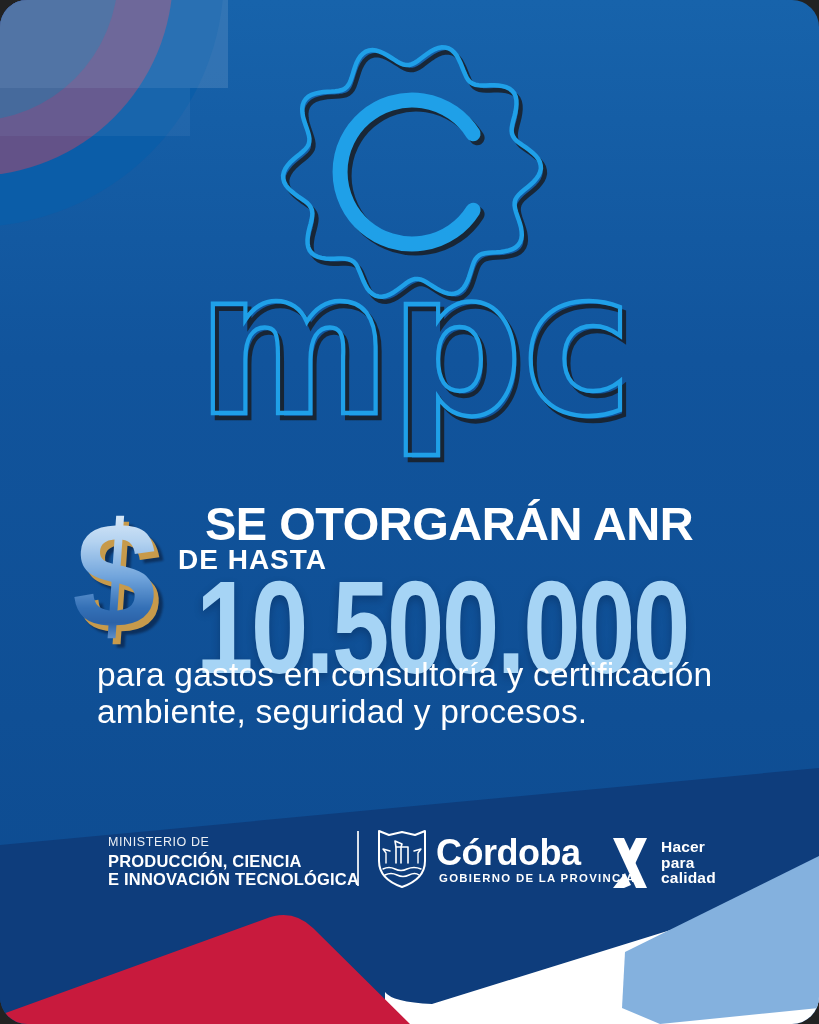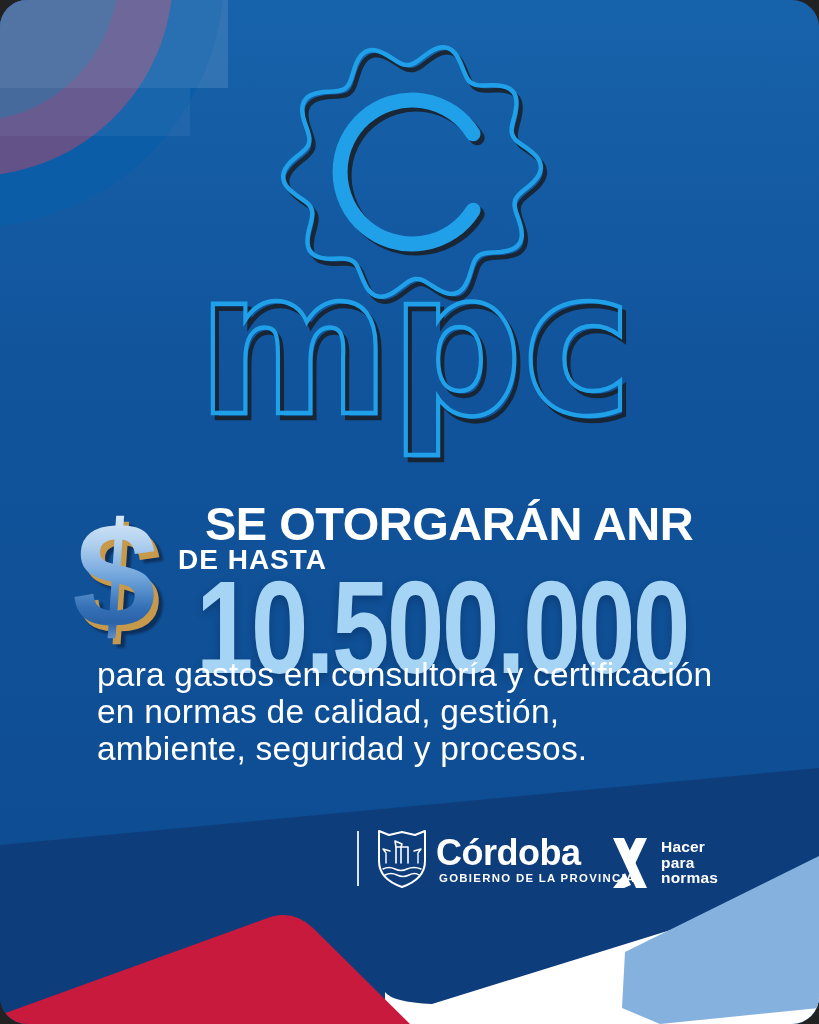--- a/index.html
+++ b/index.html
@@ -86,31 +86,35 @@
   <div class="abs dollar">
     <span class="d-back">$</span>
     <span class="d-gold">$</span>
     <span class="d-front">$</span>
   </div>
 
   <div class="abs amount">10.500.000</div>
 
   <div class="abs description">
     <div>para gastos en consultoría y certificación</div>
-    <div>en normas de calidad, gestión,</div>
     <div>ambiente, seguridad y procesos.</div>
   </div>
 
   <svg class="abs" style="left:0;top:0" width="819" height="1024" viewBox="0 0 819 1024" aria-hidden="true">
     <polygon points="0,845 819,768 819,1024 0,1024" fill="#0E3D7C"></polygon>
     <path d="M385,1024 L385,992 Q392,1002 432,1004 L819,884 L819,1024 Z" fill="#FFFFFF"></path>
     <polygon points="625,952 819,856 819,1008 660,1024 622,1008" fill="#84B1DE"></polygon>
     <path d="M0,1015 L265,919 Q292,908 313,928 L410,1024 L0,1024 Z" fill="#C81A3D"></path>
   </svg>
 
+  <div class="abs ministry">
+    <div class="m1">MINISTERIO DE</div>
+    <div class="m2">PRODUCCIÓN, CIENCIA</div>
+    <div class="m3">E INNOVACIÓN TECNOLÓGICA</div>
+  </div>
 
   <div class="abs divider"></div>
 
   <svg class="abs" style="left:375px;top:827px" width="54" height="64" viewBox="0 0 54 64" aria-hidden="true">
     <g fill="none" stroke="#FFFFFF" stroke-width="2" stroke-linejoin="round" stroke-linecap="round">
       <path d="M4,4 L14,8 L27,5 L40,8 L50,4 L50,34 Q50,52 27,60 Q4,52 4,34 Z"></path>
       <path d="M21,36 L21,20 L20,14 L27,17 L26,20 L26,36" stroke-width="1.6"></path>
       <path d="M21,20 L33,20 L33,36" stroke-width="1.6"></path>
       <path d="M11,36 L11,26 L8,22 L15,24" stroke-width="1.4"></path>
       <path d="M43,36 L43,26 L46,22 L39,24" stroke-width="1.4"></path>
@@ -124,16 +128,16 @@
 
   <svg class="abs" style="left:612px;top:838px" width="36" height="50" viewBox="0 0 36 50" aria-hidden="true">
     <polygon points="1,0 12,0 35,50 24,50" fill="#FFFFFF"></polygon>
     <polygon points="24,0 35,0 23,26 17,14" fill="#FFFFFF"></polygon>
     <polygon points="13,35 19,47 12,50 1,50" fill="#FFFFFF"></polygon>
   </svg>
 
   <div class="abs slogan">
     <div>Hacer</div>
     <div>para</div>
-    <div>normas</div>
+    <div>calidad</div>
   </div>
 
 </div>
 
 </body></html>

